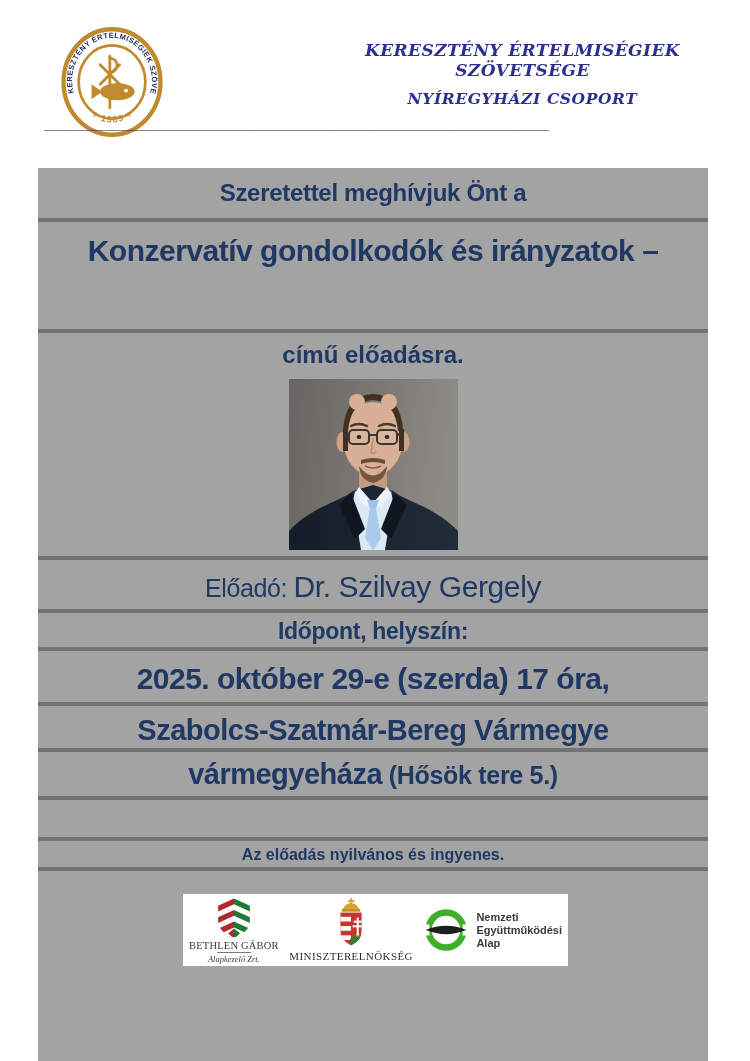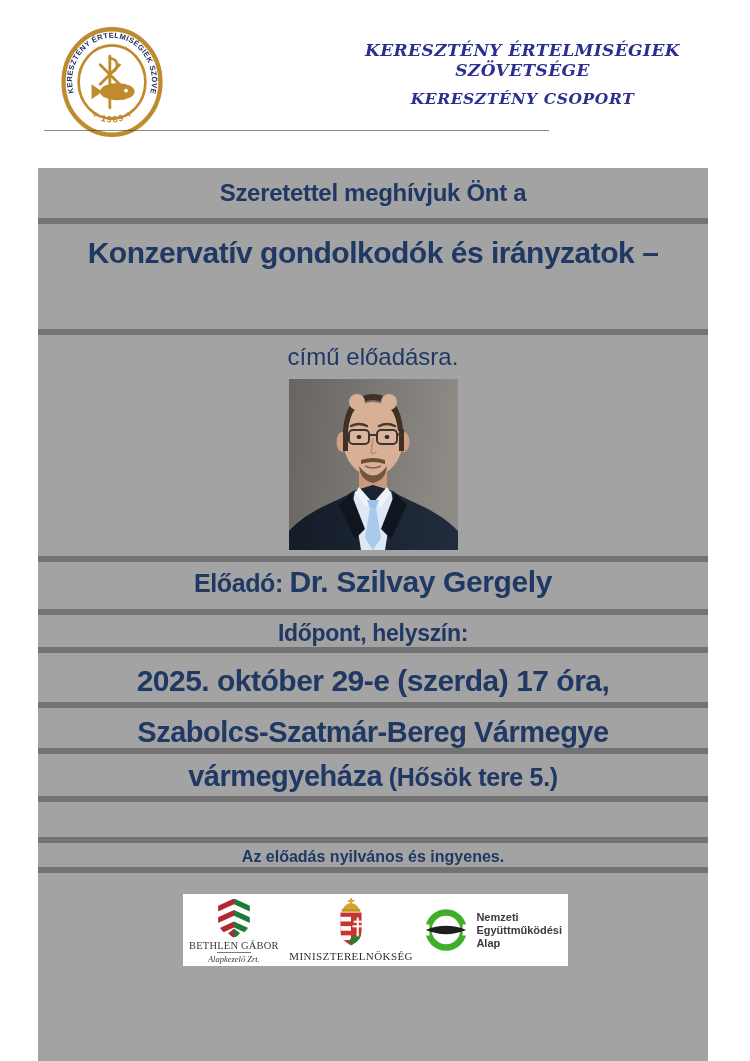--- a/index.html
+++ b/index.html
@@ -20,28 +20,28 @@
     position:absolute;left:44px;top:118px;width:505px;height:22px;
     overflow:hidden;white-space:nowrap;color:#3f3f3f;
     font-family:"Liberation Mono",monospace;font-size:13px;letter-spacing:0px;
   }
   
   .panel{
     position:absolute;left:38px;top:168px;width:670px;height:1012px;
     background:#a3a3a3;color:#1F3864;text-align:center;
   }
   .row{box-sizing:border-box;width:100%;}
-  .sep{border-top:6px solid #737373;}
+  .sep{border-top:4px solid #737373;}
   .row-intro{height:50px;line-height:50px;font-size:24px;font-weight:bold;letter-spacing:-.3px;}
   .row-title{height:111px;font-weight:bold;font-size:30px;letter-spacing:-.5px;}
   .row-title .tl{height:55px;line-height:58px;white-space:nowrap;}
-  .row-cimu{height:47px;line-height:44px;font-size:24px;font-weight:normal;}
+  .row-cimu{height:47px;line-height:44px;font-size:24px;font-weight:bold;}
   .row-photo{height:177px;}
   .row-photo svg{display:block;margin:3px auto 0 auto;}
-  .row-speaker{height:53px;line-height:40px;font-weight:bold;}
+  .row-speaker{height:53px;line-height:53px;font-weight:normal;}
   .row-speaker .lab{font-size:25px;letter-spacing:-.4px;}
   .row-speaker .name{font-size:30px;letter-spacing:-.4px;}
   .row-schedule{height:38px;line-height:36px;font-size:23px;font-weight:bold;letter-spacing:-.3px;}
   .row-datetime{height:55px;line-height:55px;font-size:30px;font-weight:bold;letter-spacing:-.5px;white-space:nowrap;}
   .row-venue1{height:46px;line-height:48px;font-size:29px;font-weight:bold;letter-spacing:-.5px;white-space:nowrap;}
   .row-venue2{height:48px;line-height:44px;font-weight:bold;}
   .row-venue2 .vn{font-size:29px;letter-spacing:-.5px;}
   .row-venue2 .va{font-size:25px;letter-spacing:-.3px;}
   .row-blank1{height:41px;}
   .row-note{height:30px;line-height:28px;font-size:16px;font-weight:bold;}
@@ -85,21 +85,21 @@
     <g>
       <ellipse cx="53" cy="61" rx="16" ry="8" fill="#C08A2E"></ellipse>
       <path d="M39,61 L29,54 L29,68 Z" fill="#C08A2E"></path>
       <circle cx="61" cy="60" r="1.8" fill="#ffffff"></circle>
     </g>
   </svg>
 </div>
 
 <div class="org-script">
   <div class="l1">KERESZTÉNY ÉRTELMISÉGIEK SZÖVETSÉGE</div>
-  <div class="l2">KERESZTÉNY CSOPORT</div>
+  <div class="l2">NYÍREGYHÁZI CSOPORT</div>
 </div>
 
 <div class="rule-dashes">______________________________________________________________________</div>
 
 <div class="panel">
 
   <div class="row row-intro">Szeretettel meghívjuk Önt a</div>
 
   <div class="row row-title sep">
     <div class="tl">Konzervatív gondolkodók és irányzatok –</div>

